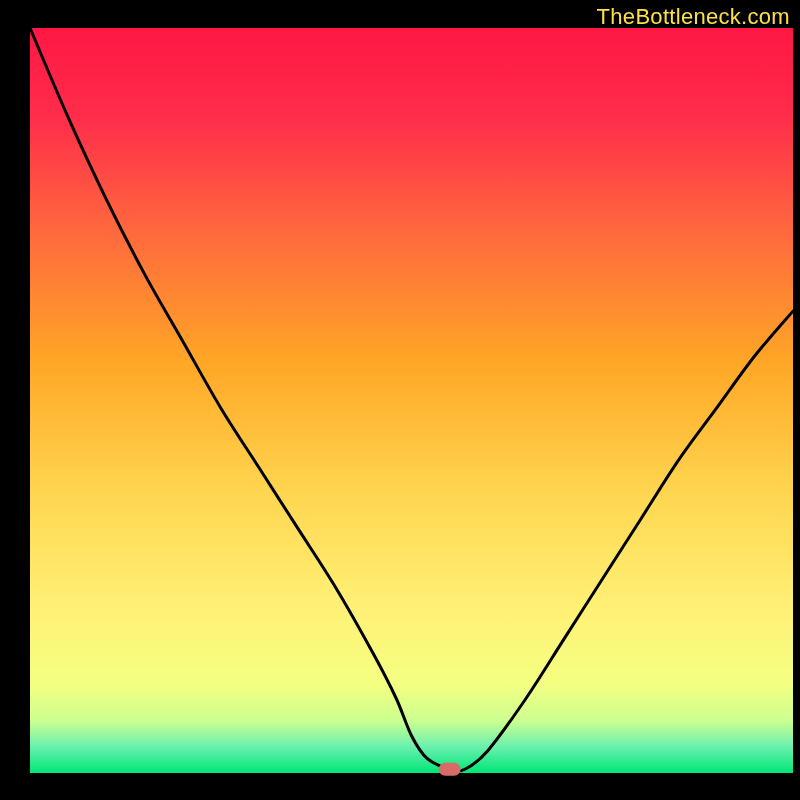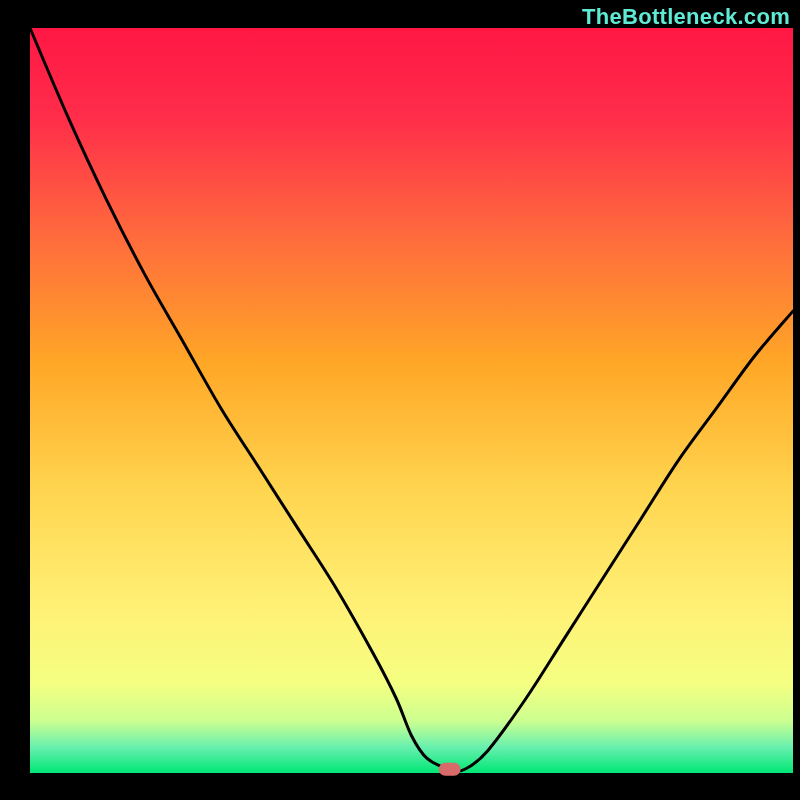--- a/index.html
+++ b/index.html
@@ -13,23 +13,23 @@
   }
   .container {
     position: relative;
     width: 800px;
     height: 800px;
   }
   .watermark {
     position: absolute;
     top: 4px;
     right: 10px;
-    color: #5eead4;
+    color: #fde047;
     font-size: 22px;
-    font-weight: 700;
+    font-weight: 400;
     z-index: 10;
     letter-spacing: 0.3px;
   }
   svg {
     display: block;
   }
 </style>
 </head>
 <body>
 

